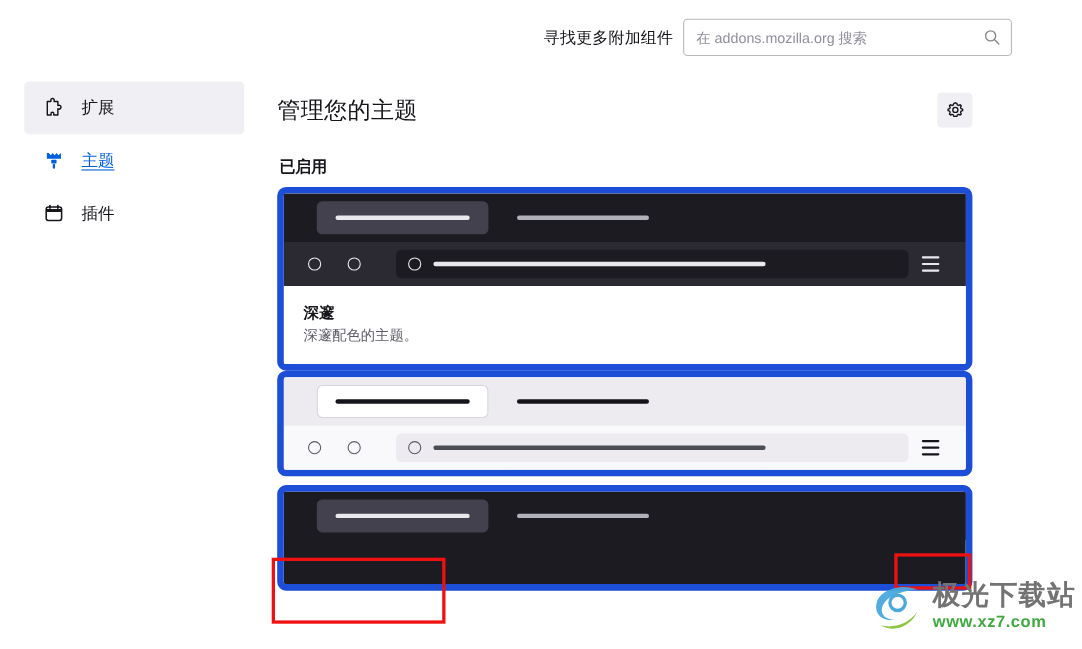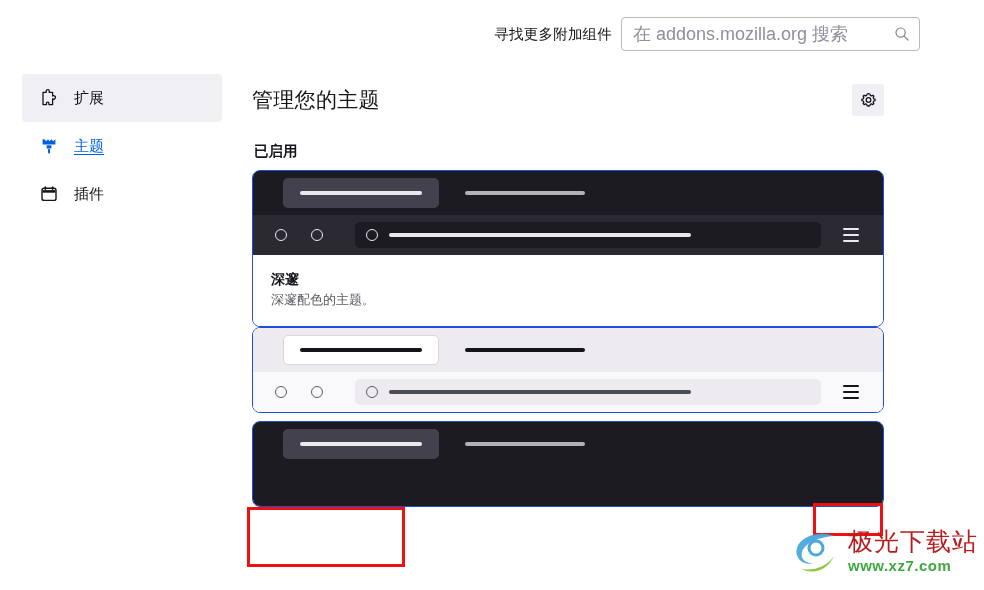--- a/index.html
+++ b/index.html
@@ -19,21 +19,21 @@
   }
   .find-label { font-size: 14.5px; color: #15141a; margin-right: 9px; letter-spacing: .2px; }
   .search-wrap {
     display: flex; align-items: center;
     width: 299px; height: 34px;
     border: 1px solid #b8b8bd; border-radius: 4px; background: #fff;
     padding: 0 9px 0 11px;
   }
   .search-input {
     flex: 1; border: 0; outline: 0; background: transparent;
-    font-family: inherit; font-size: 18px; color: #0369a1;
+    font-family: inherit; font-size: 13px; color: #0369a1;
     padding: 0;
   }
   .search-input::placeholder { color: #8f8f9d; }
   .search-ico { width: 16px; height: 16px; flex: none; opacity: .75; }
 
   
   .sidebar { position: absolute; left: 0; top: 68px; width: 238px; height: 522px; padding-top: 6px; }
   .nav-item {
     position: relative;
     display: flex; align-items: center; gap: 15px;
@@ -52,21 +52,21 @@
   .page-title { font-size: 21px; font-weight: 400; color: #15141a; letter-spacing:.3px; }
   .gear-btn {
     width: 32px; height: 32px; border-radius: 4px; background: #f0f0f4;
     display:flex; align-items:center; justify-content:center; border:0; cursor:default;
   }
   .gear-btn svg { width: 17px; height: 17px; }
 
   .section-title { font-size: 14.5px; font-weight: 700; color:#15141a; margin: 26px 0 9px 2px; }
 
   .card {
-    border: 1px solid #1d4ed8; border-radius: 8px; background:#fff;
+    border: 6px solid #1d4ed8; border-radius: 8px; background:#fff;
     overflow: hidden; position: relative;
   }
   .card + .card { margin-top: 0; }
 
   
   .preview { height: 84px; width: 100%; }
   .pv-top { height: 44px; display:flex; align-items:center; padding: 0 0 0 30px; }
   .pv-tab {
     width: 156px; height: 30px; border-radius: 5px;
     display:flex; align-items:center; justify-content:center;
@@ -102,21 +102,21 @@
     display:flex; align-items:center; justify-content:center; gap:3px; cursor: default;
   }
   .more-btn i { width: 3px; height: 3px; border-radius:50%; background:#15141a; display:block; }
 
   
   .anno { position:absolute; border: 3px solid #ee1111; pointer-events:none; z-index: 20; }
 
   
   .watermark { position:absolute; right: 6px; bottom: 16px; z-index: 25; display:flex; align-items:center; gap:6px; }
   .wm-text { display:flex; flex-direction:column; line-height:1; }
-  .wm-main { font-size: 25px; font-weight: 400; color:#b91c1c; letter-spacing:1px; }
+  .wm-main { font-size: 25px; font-weight: 700; color:#737373; letter-spacing:1px; }
   .wm-sub { font-size: 15px; font-weight: 700; color:#3fa93f; letter-spacing:.5px; margin-top: 4px; }
 </style>
 </head>
 <body>
 
 <div id="root">
 
   <div class="topbar">
     <span class="find-label">寻找更多附加组件</span>
     <div class="search-wrap">

